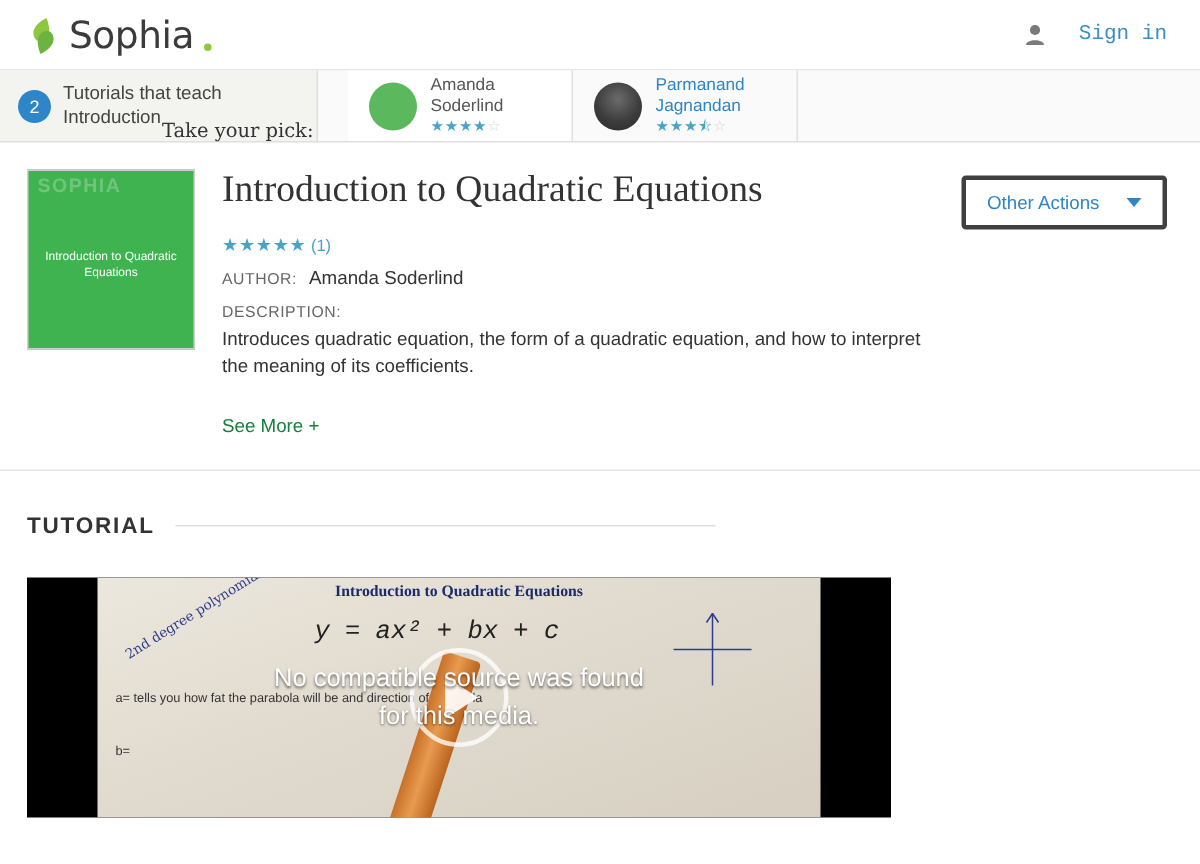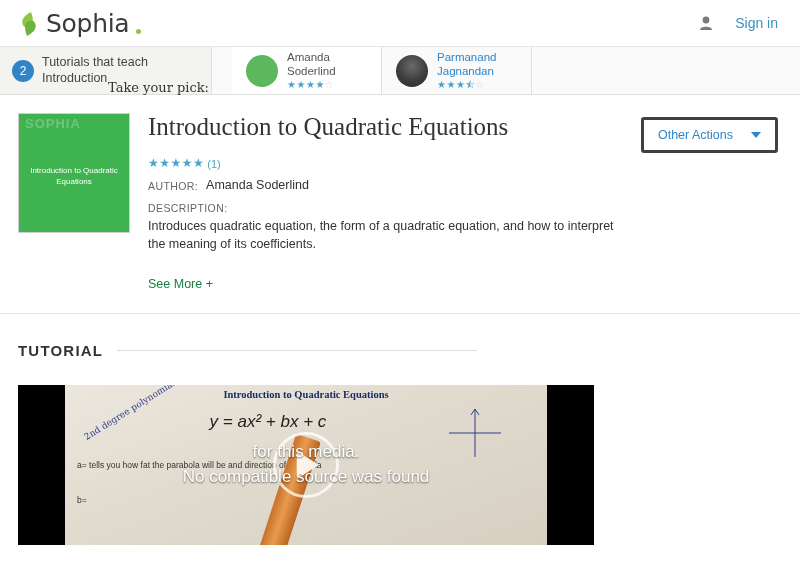--- a/index.html
+++ b/index.html
@@ -27,21 +27,21 @@
     color: #3b3b3b;
     font-weight: 400;
     letter-spacing: -0.3px;
     font-family: "DejaVu Sans", sans-serif;
   }
   .brand-dot {
     width: 5px; height: 5px; border-radius: 50%;
     background: #8dc63f; display:inline-block;
     margin-left: 1px; align-self: flex-end; margin-bottom: 4px;
   }
-  .signin { display: flex; align-items: center; gap: 22px; color: #3b8fc4; font-size: 14px; }
+  .signin { display: flex; align-items: center; gap: 22px; color: #3b8fc4; font-size: 14px; font-family: Liberation Mono, monospace; }
   .person-icon { display:flex; }
   
   .strip {
     height: 48px;
     background: #fafafa;
     border-bottom: 1px solid #e0e0e0;
     display: flex;
     align-items: stretch;
   }
   .strip-left {
@@ -175,21 +175,21 @@
     background: linear-gradient(160deg,#ece7dd 0%,#e2dcd0 40%,#d6cfc2 100%);
   }
   .ph-title {
     position: absolute; top: 4px; left: 0; right: 0; text-align: center;
     font-size: 10.5px; color: #1a2a6b; font-weight: bold;
     font-family: "Liberation Serif", serif;
   }
   .ph-eq {
     position: absolute; top: 27px; left: 30%;
     font-size: 17px; color: #222;
-    font-family: Liberation Sans, sans-serif; font-style: italic;
+    font-family: Liberation Mono, monospace; font-style: italic;
   }
   .ph-note1 {
     position: absolute; top: 20px; left: 12px;
     font-size: 9px; color: #2d3d8a; transform: rotate(-32deg);
     font-family: "DejaVu Serif", serif;
   }
   .ph-note2 {
     position: absolute; top: 75px; left: 12px;
     font-size: 8.5px; color: #333;
   }
@@ -331,17 +331,17 @@
           <path d="M30 2 l-4 6 M30 2 l4 6" stroke="#2d3d8a" fill="none" stroke-width="1"></path>
         </svg>
       </div>
       <div class="ph-note2">a= tells you how fat the parabola will be and direction of parabola</div>
       <div class="ph-note3">b=</div>
       <div class="pen"></div>
     </div>
     <div class="play-btn"></div>
     <div class="play-tri"></div>
     <div class="player-msg">
+      <div>No compatible source was found</div>
       <div>for this media.</div>
-      <div>No compatible source was found</div>
     </div>
   </div>
 </div>
 
 </body></html>

